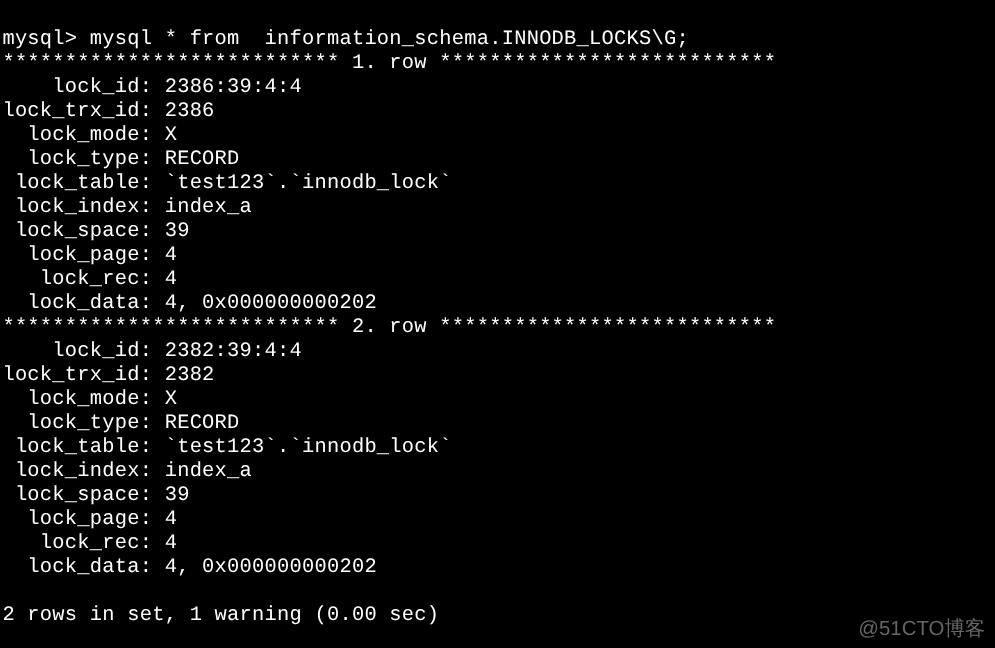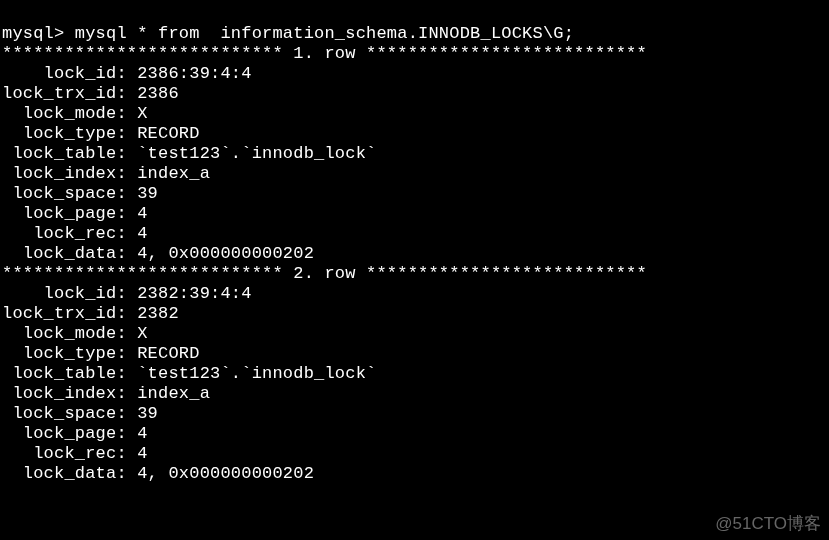--- a/index.html
+++ b/index.html
@@ -51,18 +51,19 @@
     lock_id: 2382:39:4:4
 lock_trx_id: 2382
   lock_mode: X
   lock_type: RECORD
  lock_table: `test123`.`innodb_lock`
  lock_index: index_a
  lock_space: 39
   lock_page: 4
    lock_rec: 4
   lock_data: 4, 0x000000000202</div>
+<span>2 rows in set, 1 warning (0.00 sec)</span>
 
 
 
 </div>
 
 <div class="watermark">@51CTO博客</div>
 
 </body></html>

